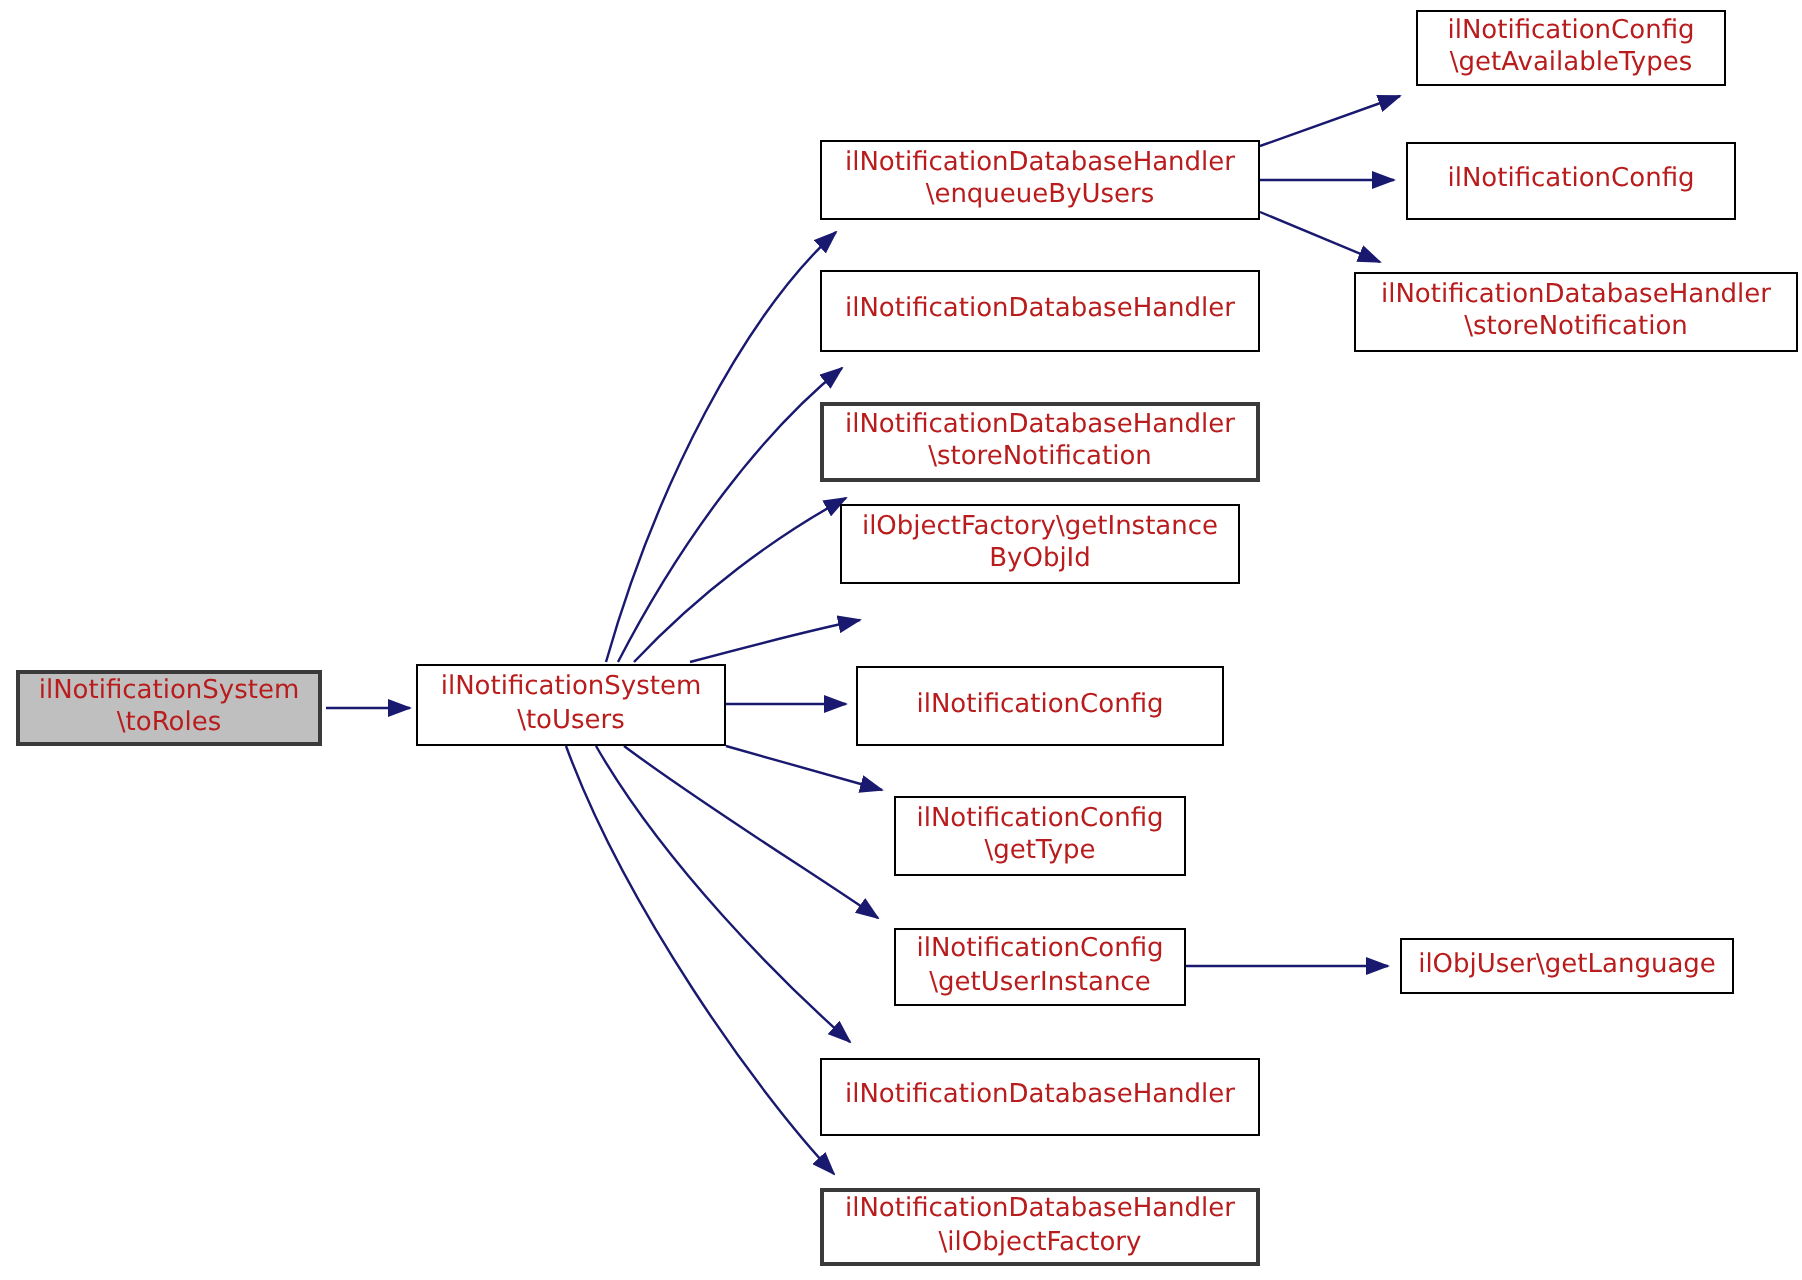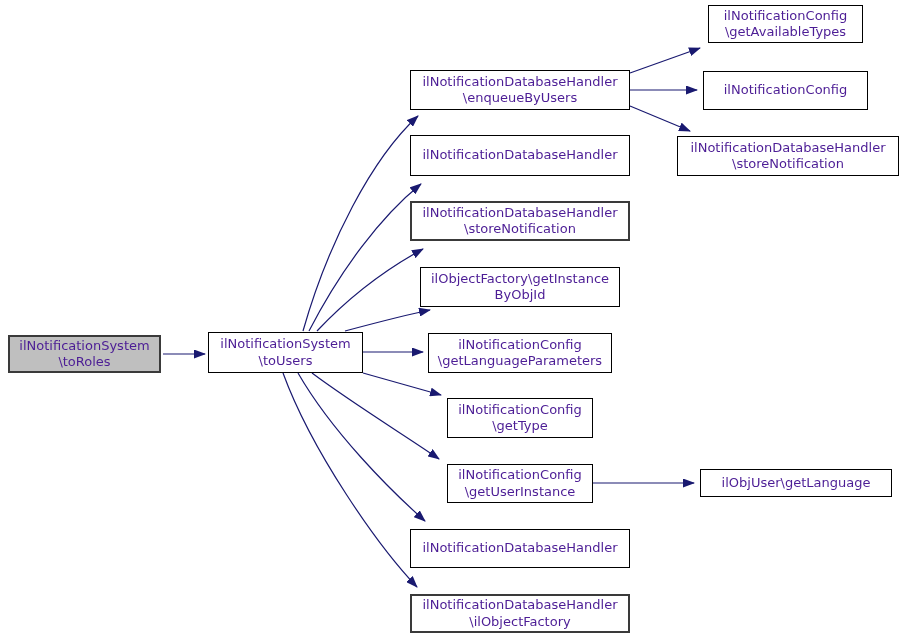--- a/index.html
+++ b/index.html
@@ -17,21 +17,21 @@
     box-sizing:border-box;
     background:#ffffff;
     border:1px solid #000000;
     display:flex;
     flex-direction:column;
     align-items:center;
     justify-content:center;
     text-align:center;
     font-size:13px;
     line-height:16.5px;
-    color:#4c1d95;
+    color:#b91c1c;
     white-space:nowrap;
     cursor:pointer;
   }
   .node.b2{border-width:2px;border-color:#3a3a3a;}
   .node.hl{background:#bfbfbf;}
 </style>
 </head>
 <body>
 
 <div id="canvas" style="background: rgb(255, 255, 255);">
@@ -75,28 +75,27 @@
 
   <div class="node" style="left: 410px; top: 135px; width: 220px; height: 41px; border-color: rgb(0, 0, 0); background: rgb(255, 255, 255);">
     <span>ilNotificationDatabaseHandler</span>
   </div>
 
   <div class="node b2" style="left: 410px; top: 201px; width: 220px; height: 40px; background: rgb(255, 255, 255);">
     <span>ilNotificationDatabaseHandler</span>
     <span>\storeNotification</span>
   </div>
 
-  <div class="node" style="left: 420px; top: 267px; width: 200px; height: 40px; border-color: rgb(0, 0, 0); background: rgb(255, 255, 255);">
+  <div class="node" style="left: 420px; top: 252px; width: 200px; height: 40px; border-color: rgb(0, 0, 0); background: rgb(255, 255, 255);">
     <span>ilObjectFactory\getInstance</span>
     <span>ByObjId</span>
   </div>
 
   <div class="node" style="left: 428px; top: 333px; width: 184px; height: 40px; border-color: rgb(0, 0, 0); background: rgb(255, 255, 255);">
     <span>ilNotificationConfig</span>
-    <span>\getLanguageParameters</span>
   </div>
 
   <div class="node" style="left: 447px; top: 398px; width: 146px; height: 40px; border-color: rgb(0, 0, 0); background: rgb(255, 255, 255);">
     <span>ilNotificationConfig</span>
     <span>\getType</span>
   </div>
 
   <div class="node" style="left: 447px; top: 464px; width: 146px; height: 39px; border-color: rgb(0, 0, 0); background: rgb(255, 255, 255);">
     <span>ilNotificationConfig</span>
     <span>\getUserInstance</span>
@@ -118,17 +117,17 @@
 
   <div class="node" style="left: 703px; top: 71px; width: 165px; height: 39px; border-color: rgb(0, 0, 0); background: rgb(255, 255, 255);">
     <span>ilNotificationConfig</span>
   </div>
 
   <div class="node" style="left: 677px; top: 136px; width: 222px; height: 40px; border-color: rgb(0, 0, 0); background: rgb(255, 255, 255);">
     <span>ilNotificationDatabaseHandler</span>
     <span>\storeNotification</span>
   </div>
 
-  <div class="node" style="left: 700px; top: 469px; width: 192px; height: 28px; border-color: rgb(0, 0, 0); background: rgb(255, 255, 255);">
+  <div class="node" style="left: 700px; top: 469px; width: 167px; height: 28px; border-color: rgb(0, 0, 0); background: rgb(255, 255, 255);">
     <span>ilObjUser\getLanguage</span>
   </div>
 
 </div>
 
 </body></html>

